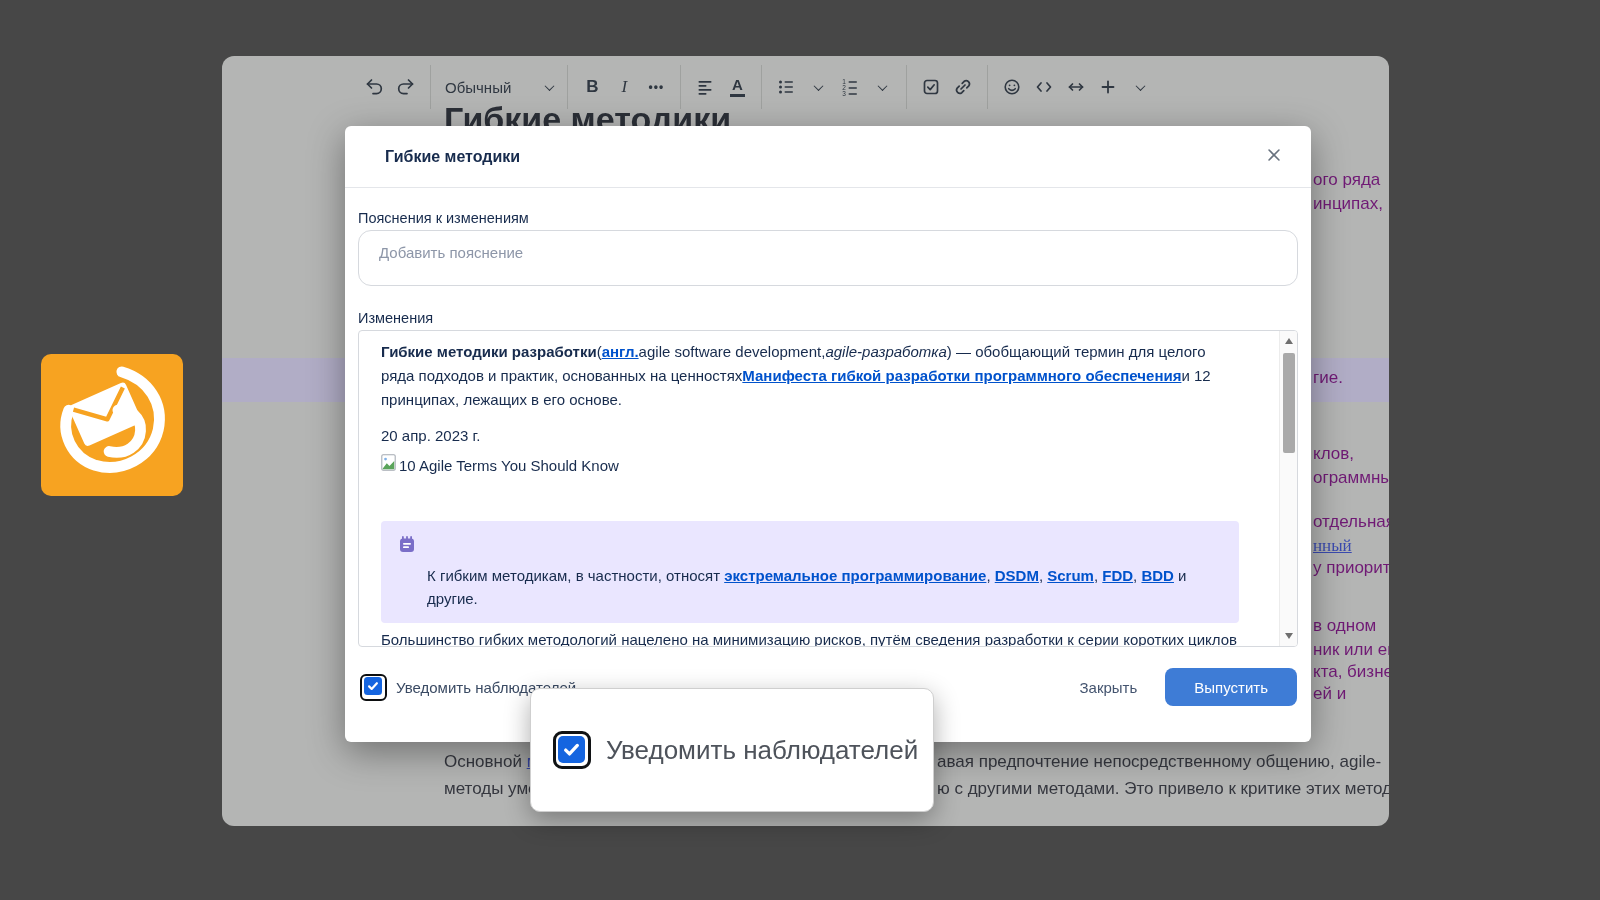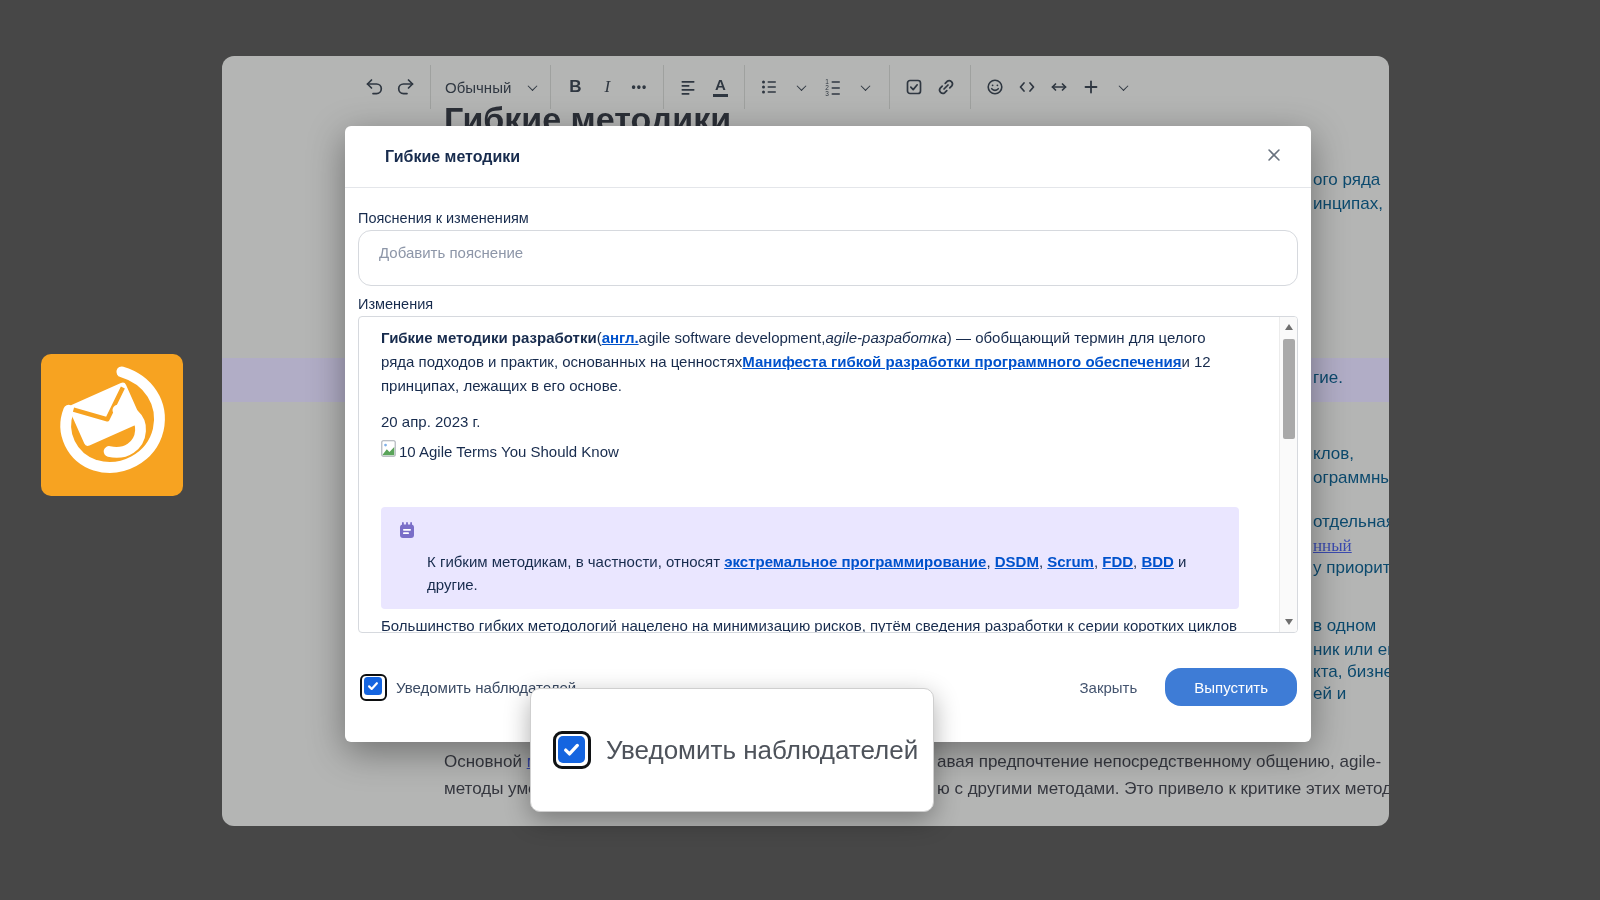--- a/index.html
+++ b/index.html
@@ -12,43 +12,43 @@
   
   .page { position:absolute; left:222px; top:56px; width:1167px; height:770px; background:#b4b5b4; border-radius:12px; overflow:hidden; z-index:1; }
 
   .toolbar { position:absolute; left:136px; top:8px; height:46px; display:flex; align-items:center; color:#2f3741; }
   .icon-btn { min-width:26px; height:34px; display:flex; align-items:center; justify-content:center; margin:0 3px; }
   .icon-btn svg { display:block; }
   .tb-div { width:1px; height:44px; background:#9fa19f; margin:0 8px; }
   .tb-glyph-b { font-size:17px; font-weight:700; }
   .tb-glyph-i { font-size:17px; font-style:italic; font-family:"Liberation Serif",serif; }
   .tb-glyph-more { font-size:12px; letter-spacing:1px; font-weight:700; }
-  .style-dd { display:flex; align-items:center; gap:18px; margin:0 6px; font-size:15px; }
+  .style-dd { display:flex; align-items:center; gap:35px; margin:0 6px; font-size:15px; }
   .chev { width:7px; height:7px; border-right:1.8px solid currentColor; border-bottom:1.8px solid currentColor; transform:rotate(45deg) translate(-1px,-1px); }
   .tc-wrap { display:flex; flex-direction:column; align-items:center; }
   .tc-a { font-size:15px; font-weight:600; line-height:15px; }
   .tc-bar { width:15px; height:3px; background:currentColor; margin-top:2px; }
 
   .bg-heading { position:absolute; left:222px; top:44px; font-size:34px; font-weight:700; color:#2b2f37; white-space:nowrap; }
   .hl-row { position:absolute; left:0; top:302px; width:100%; height:44px; background:#b1adc6; }
-  .bg-frag { position:absolute; left:1091px; font-size:17px; color:#0c4a6e; white-space:nowrap; z-index:2; }
+  .bg-frag { position:absolute; left:1091px; font-size:17px; color:#701a75; white-space:nowrap; z-index:2; }
   .bg-frag.link { color:#3b4bb0; text-decoration:underline;font-family:Liberation Serif, serif; }
   .bg-line { position:absolute; font-size:17px; color:#35373f; white-space:nowrap; }
   .bg-line a { color:#3b4bb0; text-decoration:underline; }
 
   
   .modal { position:absolute; left:345px; top:126px; width:966px; height:616px; background:#fff; border-radius:6px; box-shadow:0 10px 36px rgba(0,0,0,.38); z-index:10; }
   .modal-header { height:62px; border-bottom:1px solid #e4e6ea; display:flex; align-items:center; padding:0 24px 0 40px; }
   .modal-title { font-size:16px; font-weight:600; color:#172B4D; flex:1; }
   .modal-close { background:none; border:none; cursor:pointer; padding:4px; display:flex; }
   .modal-body { padding:22px 14px 8px 13px; }
   .field-label { font-size:14.5px; color:#172B4D; margin-bottom:4px; }
   .expl-input { width:940px; height:56px; border:1.5px solid #d6d9de; border-radius:13px; font-size:15px; padding:13px 20px; color:#172B4D; resize:none; font-family:inherit; display:block; background:#fff; }
   .expl-input::placeholder { color:#8d96a8; }
-  .changes-label { margin-top:10px; }
+  .changes-label { margin-top:24px; }
   .changes-box { position:relative; width:940px; height:317px; border:1.5px solid #d6d9de; border-radius:4px; margin-top:4px; overflow:hidden; background:#fff; }
   .changes-inner { position:absolute; left:22px; top:9px; width:856px; color:#172B4D; font-size:15px; line-height:24px; }
   .changes-inner a { color:#0052CC; text-decoration:underline;font-weight:bold; }
   .para-date { margin-top:12px; }
   .img-line { margin-top:6px; display:flex; align-items:center; gap:3px; }
   .note-panel { margin-top:43px; width:858px; background:#EAE6FF; border-radius:4px; padding:12px 16px 13px; display:flex; gap:10px; }
   .note-icon { flex:0 0 20px; margin-top:1px; }
   .note-text { line-height:23px;margin-top:31px; }
   .clipped-line { position:absolute; left:22px; top:300px; white-space:nowrap; color:#172B4D; font-size:15px; }
   
@@ -59,21 +59,21 @@
   .tri-down { width:0; height:0; border-left:4.5px solid transparent; border-right:4.5px solid transparent; border-top:6px solid #6f6f6f; }
   .sb-thumb { position:absolute; left:2.5px; top:22px; width:12px; height:100px; background:#a9a9a9; border-radius:2px; }
 
   .modal-footer { position:absolute; left:15px; right:14px; bottom:36px; display:flex; align-items:center; justify-content:space-between; }
   .cb-group { display:flex; align-items:center; gap:9px; }
   .cb-ring { width:27px; height:27px; border:2.5px solid #0c0e10; border-radius:6px; padding:1.5px; background:#fff; display:flex; }
   .cb-box { width:18px; height:18px; background:#1565E0; border-radius:3.5px; display:flex; align-items:center; justify-content:center; }
   .cb-label { font-size:15px; color:#3a4a63; }
   .btn-group { display:flex; align-items:center; gap:28px; }
   .btn-subtle { background:none; border:none; font-size:15px; color:#44546F; font-family:inherit; cursor:pointer; }
-  .btn-primary { background:#3E7CD6; color:#fff; border:none; border-radius:16px; height:38px; padding:6px 29px; font-size:15px; font-family:inherit; cursor:pointer; }
+  .btn-primary { background:#3E7CD6; color:#fff; border:none; border-radius:8px; height:38px; padding:6px 29px; font-size:15px; font-family:inherit; cursor:pointer; }
 
   
   .magnifier { position:absolute; left:530px; top:688px; width:404px; height:124px; background:#fff; border:1px solid #cfcfcf; border-radius:10px; box-shadow:0 8px 26px rgba(0,0,0,.32); z-index:20; display:flex; align-items:center; padding-left:22px; gap:15px; }
   .mag-ring { width:38px; height:38px; border:3.5px solid #101214; border-radius:9px; padding:2px; background:#fff; display:flex; }
   .mag-box { width:27px; height:27px; background:#1565E0; border-radius:5px; display:flex; align-items:center; justify-content:center; }
   .mag-label { font-size:26px; color:#4e535b; }
 </style>
 </head>
 <body>
 

